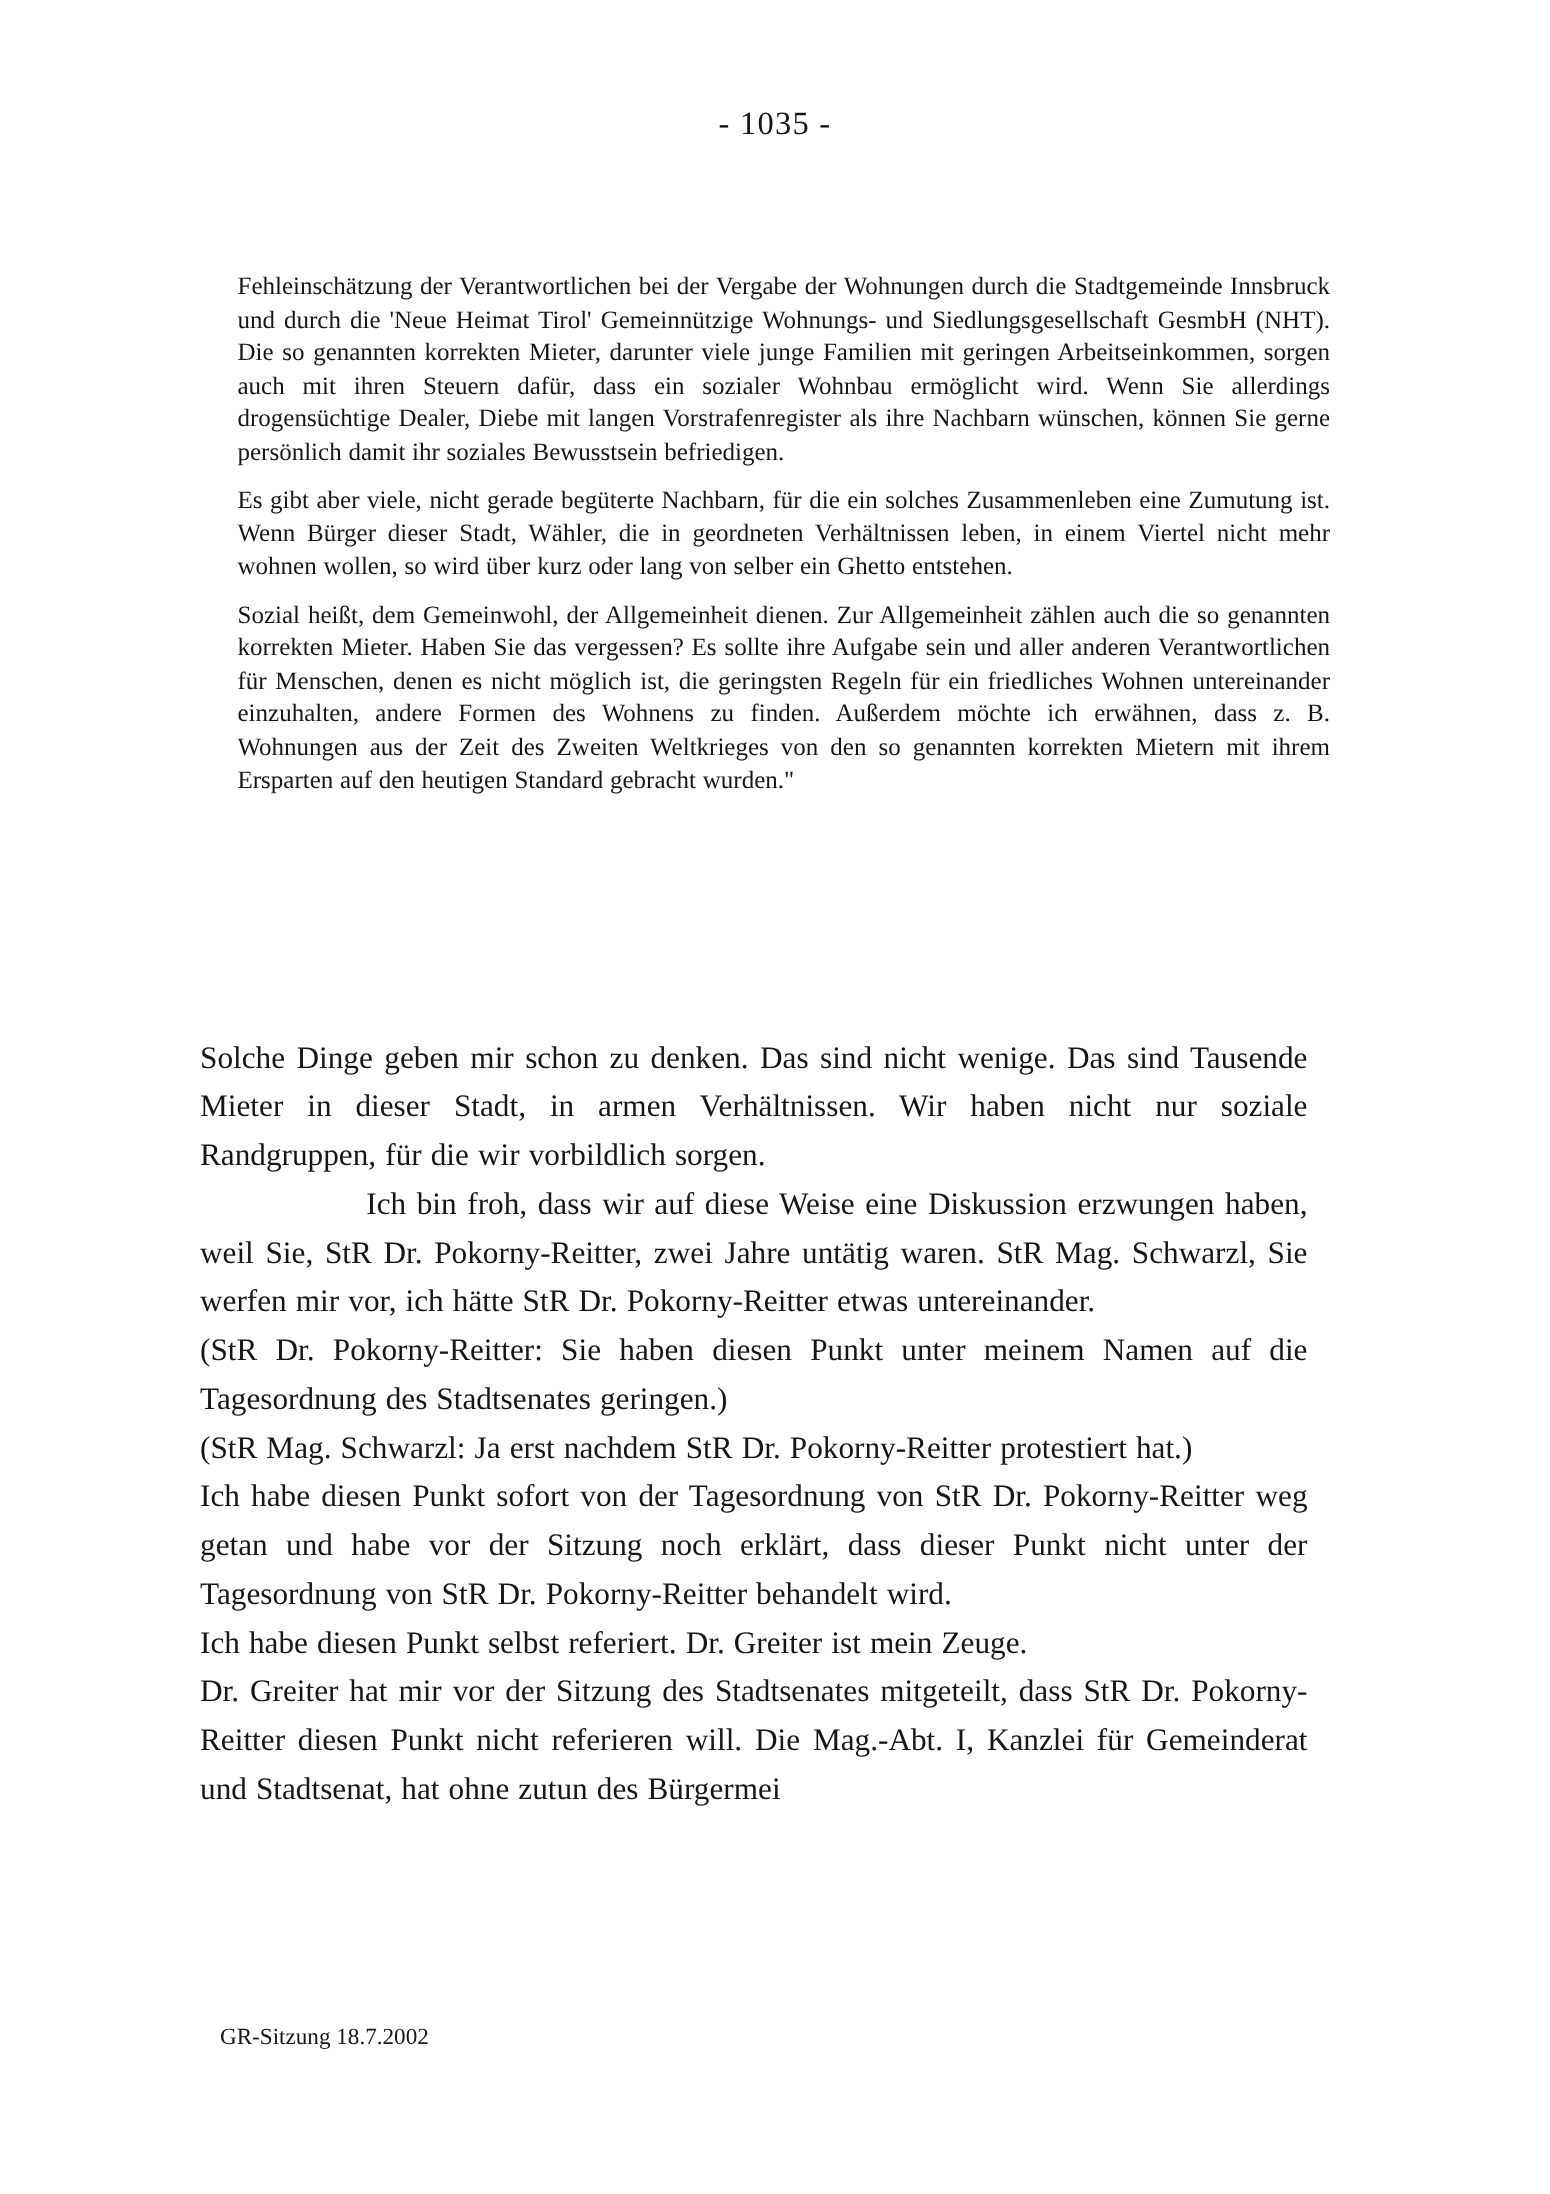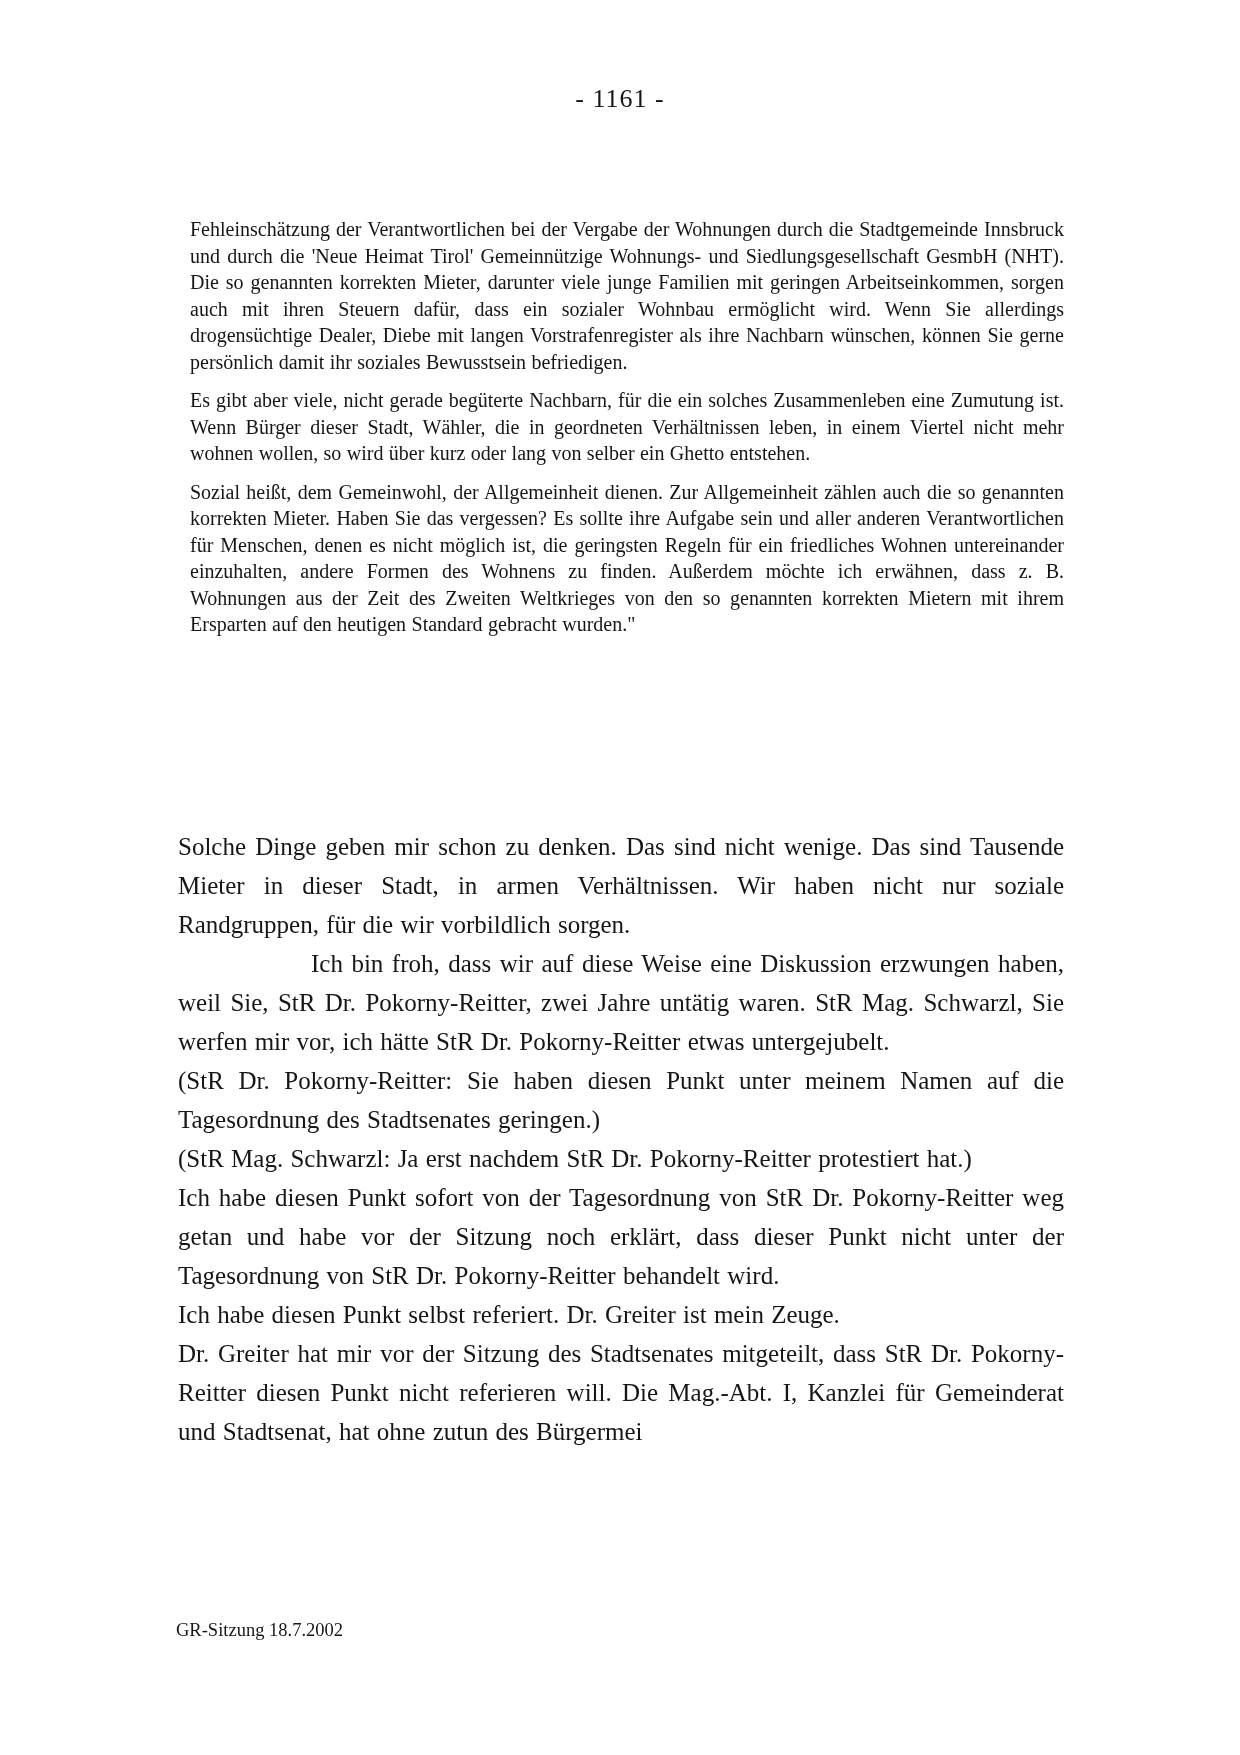--- a/index.html
+++ b/index.html
@@ -36,21 +36,21 @@
     margin: 0 0 12px 0;
     font-size: 20px;
     line-height: 26.5px;
     text-align: justify;
     hyphens: auto;
     -webkit-hyphens: auto;
     word-spacing: 0.02em;
   }
   .body-block {
     position: absolute;
-    left: 178px;
+    left: 160px;
     top: 827px;
     width: 886px;
   }
   .body-block p {
     margin: 0;
     font-size: 25px;
     line-height: 39px;
     text-align: justify;
     hyphens: auto;
     -webkit-hyphens: auto;
@@ -65,31 +65,31 @@
     top: 1580px;
     font-size: 18.5px;
     margin-top: 40px;
   }
 </style>
 </head>
 <body>
 
 <div class="page">
 
-  <div class="page-number">- 1161 -</div>
+  <div class="page-number">- 1035 -</div>
 
   <div class="quote-block">
     <p>Fehleinschätzung der Verantwortlichen bei der Vergabe der Wohnungen durch die Stadtgemeinde Innsbruck und durch die 'Neue Heimat Tirol' Gemeinnützige Wohnungs- und Siedlungsgesellschaft GesmbH (NHT). Die so genannten korrekten Mieter, darunter viele junge Familien mit geringen Arbeitseinkommen, sorgen auch mit ihren Steuern dafür, dass ein sozialer Wohnbau ermöglicht wird. Wenn Sie allerdings drogensüchtige Dealer, Diebe mit langen Vorstrafenregister als ihre Nachbarn wünschen, können Sie gerne persönlich damit ihr soziales Bewusstsein befriedigen.</p>
     <p>Es gibt aber viele, nicht gerade begüterte Nachbarn, für die ein solches Zusammenleben eine Zumutung ist. Wenn Bürger dieser Stadt, Wähler, die in geordneten Verhältnissen leben, in einem Viertel nicht mehr wohnen wollen, so wird über kurz oder lang von selber ein Ghetto entstehen.</p>
     <p>Sozial heißt, dem Gemeinwohl, der Allgemeinheit dienen. Zur Allgemeinheit zählen auch die so genannten korrekten Mieter. Haben Sie das vergessen? Es sollte ihre Aufgabe sein und aller anderen Verantwortlichen für Menschen, denen es nicht möglich ist, die geringsten Regeln für ein friedliches Wohnen untereinander einzuhalten, andere Formen des Wohnens zu finden. Außerdem möchte ich erwähnen, dass z. B. Wohnungen aus der Zeit des Zweiten Weltkrieges von den so genannten korrekten Mietern mit ihrem Ersparten auf den heutigen Standard gebracht wurden."</p>
   </div>
 
   <div class="body-block">
     <p>Solche Dinge geben mir schon zu denken. Das sind nicht wenige. Das sind Tausende Mieter in dieser Stadt, in armen Verhältnissen. Wir haben nicht nur soziale Randgruppen, für die wir vorbildlich sorgen.</p>
-    <p class="first-line-indent">Ich bin froh, dass wir auf diese Weise eine Diskussion erzwungen haben, weil Sie, StR Dr. Pokorny-Reitter, zwei Jahre untätig waren. StR Mag. Schwarzl, Sie werfen mir vor, ich hätte StR Dr. Pokorny-Reitter etwas untergejubelt.</p>
+    <p class="first-line-indent">Ich bin froh, dass wir auf diese Weise eine Diskussion erzwungen haben, weil Sie, StR Dr. Pokorny-Reitter, zwei Jahre untätig waren. StR Mag. Schwarzl, Sie werfen mir vor, ich hätte StR Dr. Pokorny-Reitter etwas untereinander.</p>
     <p>(StR Dr. Pokorny-Reitter: Sie haben diesen Punkt unter meinem Namen auf die Tagesordnung des Stadtsenates geringen.)</p>
     <p>(StR Mag. Schwarzl: Ja erst nachdem StR Dr. Pokorny-Reitter protestiert hat.)</p>
     <p>Ich habe diesen Punkt sofort von der Tagesordnung von StR Dr. Pokorny-Reitter weg getan und habe vor der Sitzung noch erklärt, dass dieser Punkt nicht unter der Tagesordnung von StR Dr. Pokorny-Reitter behandelt wird.</p>
     <p>Ich habe diesen Punkt selbst referiert. Dr. Greiter ist mein Zeuge.</p>
     <p>Dr. Greiter hat mir vor der Sitzung des Stadtsenates mitgeteilt, dass StR Dr. Pokorny-Reitter diesen Punkt nicht referieren will. Die Mag.-Abt. I, Kanzlei für Gemeinderat und Stadtsenat, hat ohne zutun des Bürgermei</p>
   </div>
 
   <div class="page-footer">GR-Sitzung 18.7.2002</div>
 
 </div>

